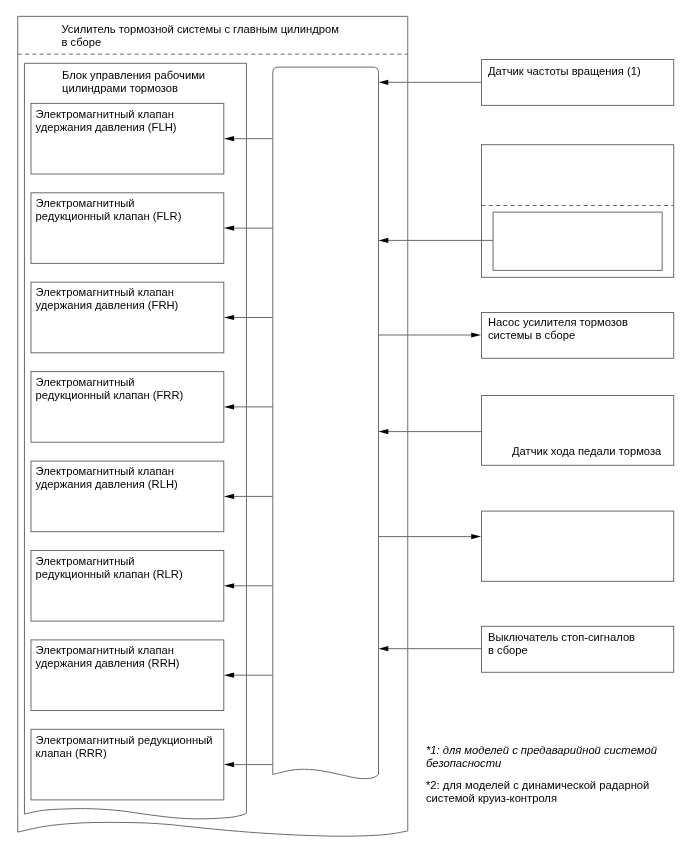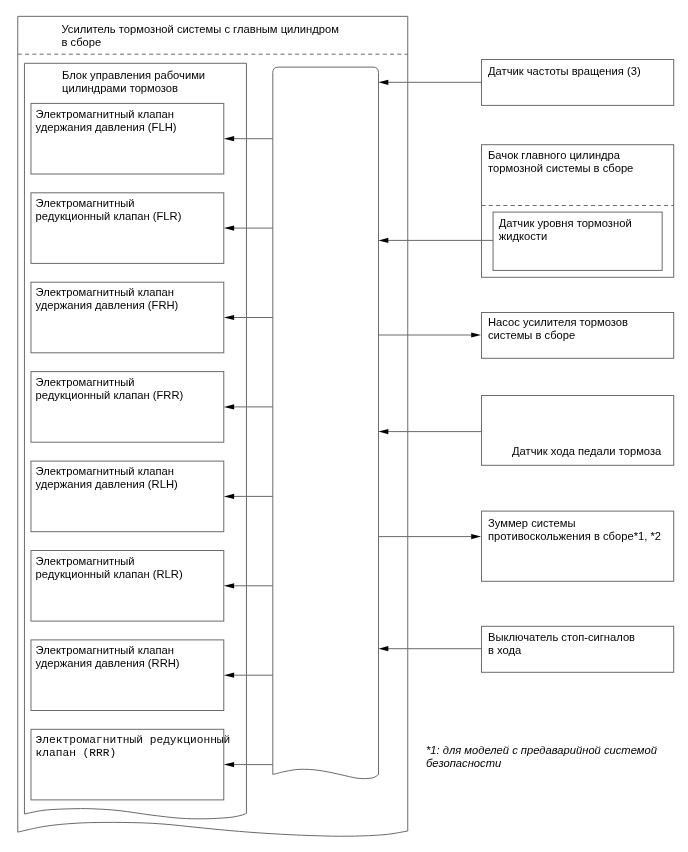--- a/index.html
+++ b/index.html
@@ -100,33 +100,29 @@
 <div class="lbl" style="left:35.6px;top:286.4px;width:190px;">Электромагнитный клапан
 удержания давления (FRH)</div>
 <div class="lbl" style="left:35.6px;top:375.8px;width:190px;">Электромагнитный
 редукционный клапан (FRR)</div>
 <div class="lbl" style="left:35.6px;top:465.3px;width:190px;">Электромагнитный клапан
 удержания давления (RLH)</div>
 <div class="lbl" style="left:35.6px;top:554.7px;width:190px;">Электромагнитный
 редукционный клапан (RLR)</div>
 <div class="lbl" style="left:35.6px;top:644.1px;width:190px;">Электромагнитный клапан
 удержания давления (RRH)</div>
-<div class="lbl" style="left:35.6px;top:733.5px;width:195px;font-family:Liberation Mono, monospace;">Электромагнитный редукционный
+<div class="lbl" style="left:35.6px;top:733.5px;width:195px;">Электромагнитный редукционный
 клапан (RRR)</div>
 
 
-<div class="lbl" style="left:488px;top:65.2px;width:185px;">Датчик частоты вращения (3)</div>
-<div class="lbl" style="left:488px;top:148.7px;width:185px;">Бачок главного цилиндра
-тормозной системы в сборе</div>
-<div class="lbl" style="left:498.7px;top:217.3px;width:165px;">Датчик уровня тормозной
-жидкости</div>
+<div class="lbl" style="left:488px;top:65.2px;width:185px;">Датчик частоты вращения (1)</div>
 <div class="lbl" style="left:488px;top:315.7px;width:185px;">Насос усилителя тормозов
 системы в сборе</div>
 <div class="lbl" style="left:512px;top:400.9px;width:185px;margin-top:44px;">Датчик хода педали тормоза</div>
-<div class="lbl" style="left:488px;top:517.1px;width:200px;">Зуммер системы
-противоскольжения в сборе*1, *2</div>
 <div class="lbl" style="left:488px;top:630.8px;width:185px;">Выключатель стоп-сигналов
-в хода</div>
+в сборе</div>
 
 <div class="lbl" style="left:426px;top:743.6px;width:260px;font-style:italic;">*1: для моделей с предаварийной системой
 безопасности</div>
+<div class="lbl" style="left:426px;top:779px;width:260px;">*2: для моделей с динамической радарной
+системой круиз-контроля</div>
 
 </div>
 
 </body></html>

